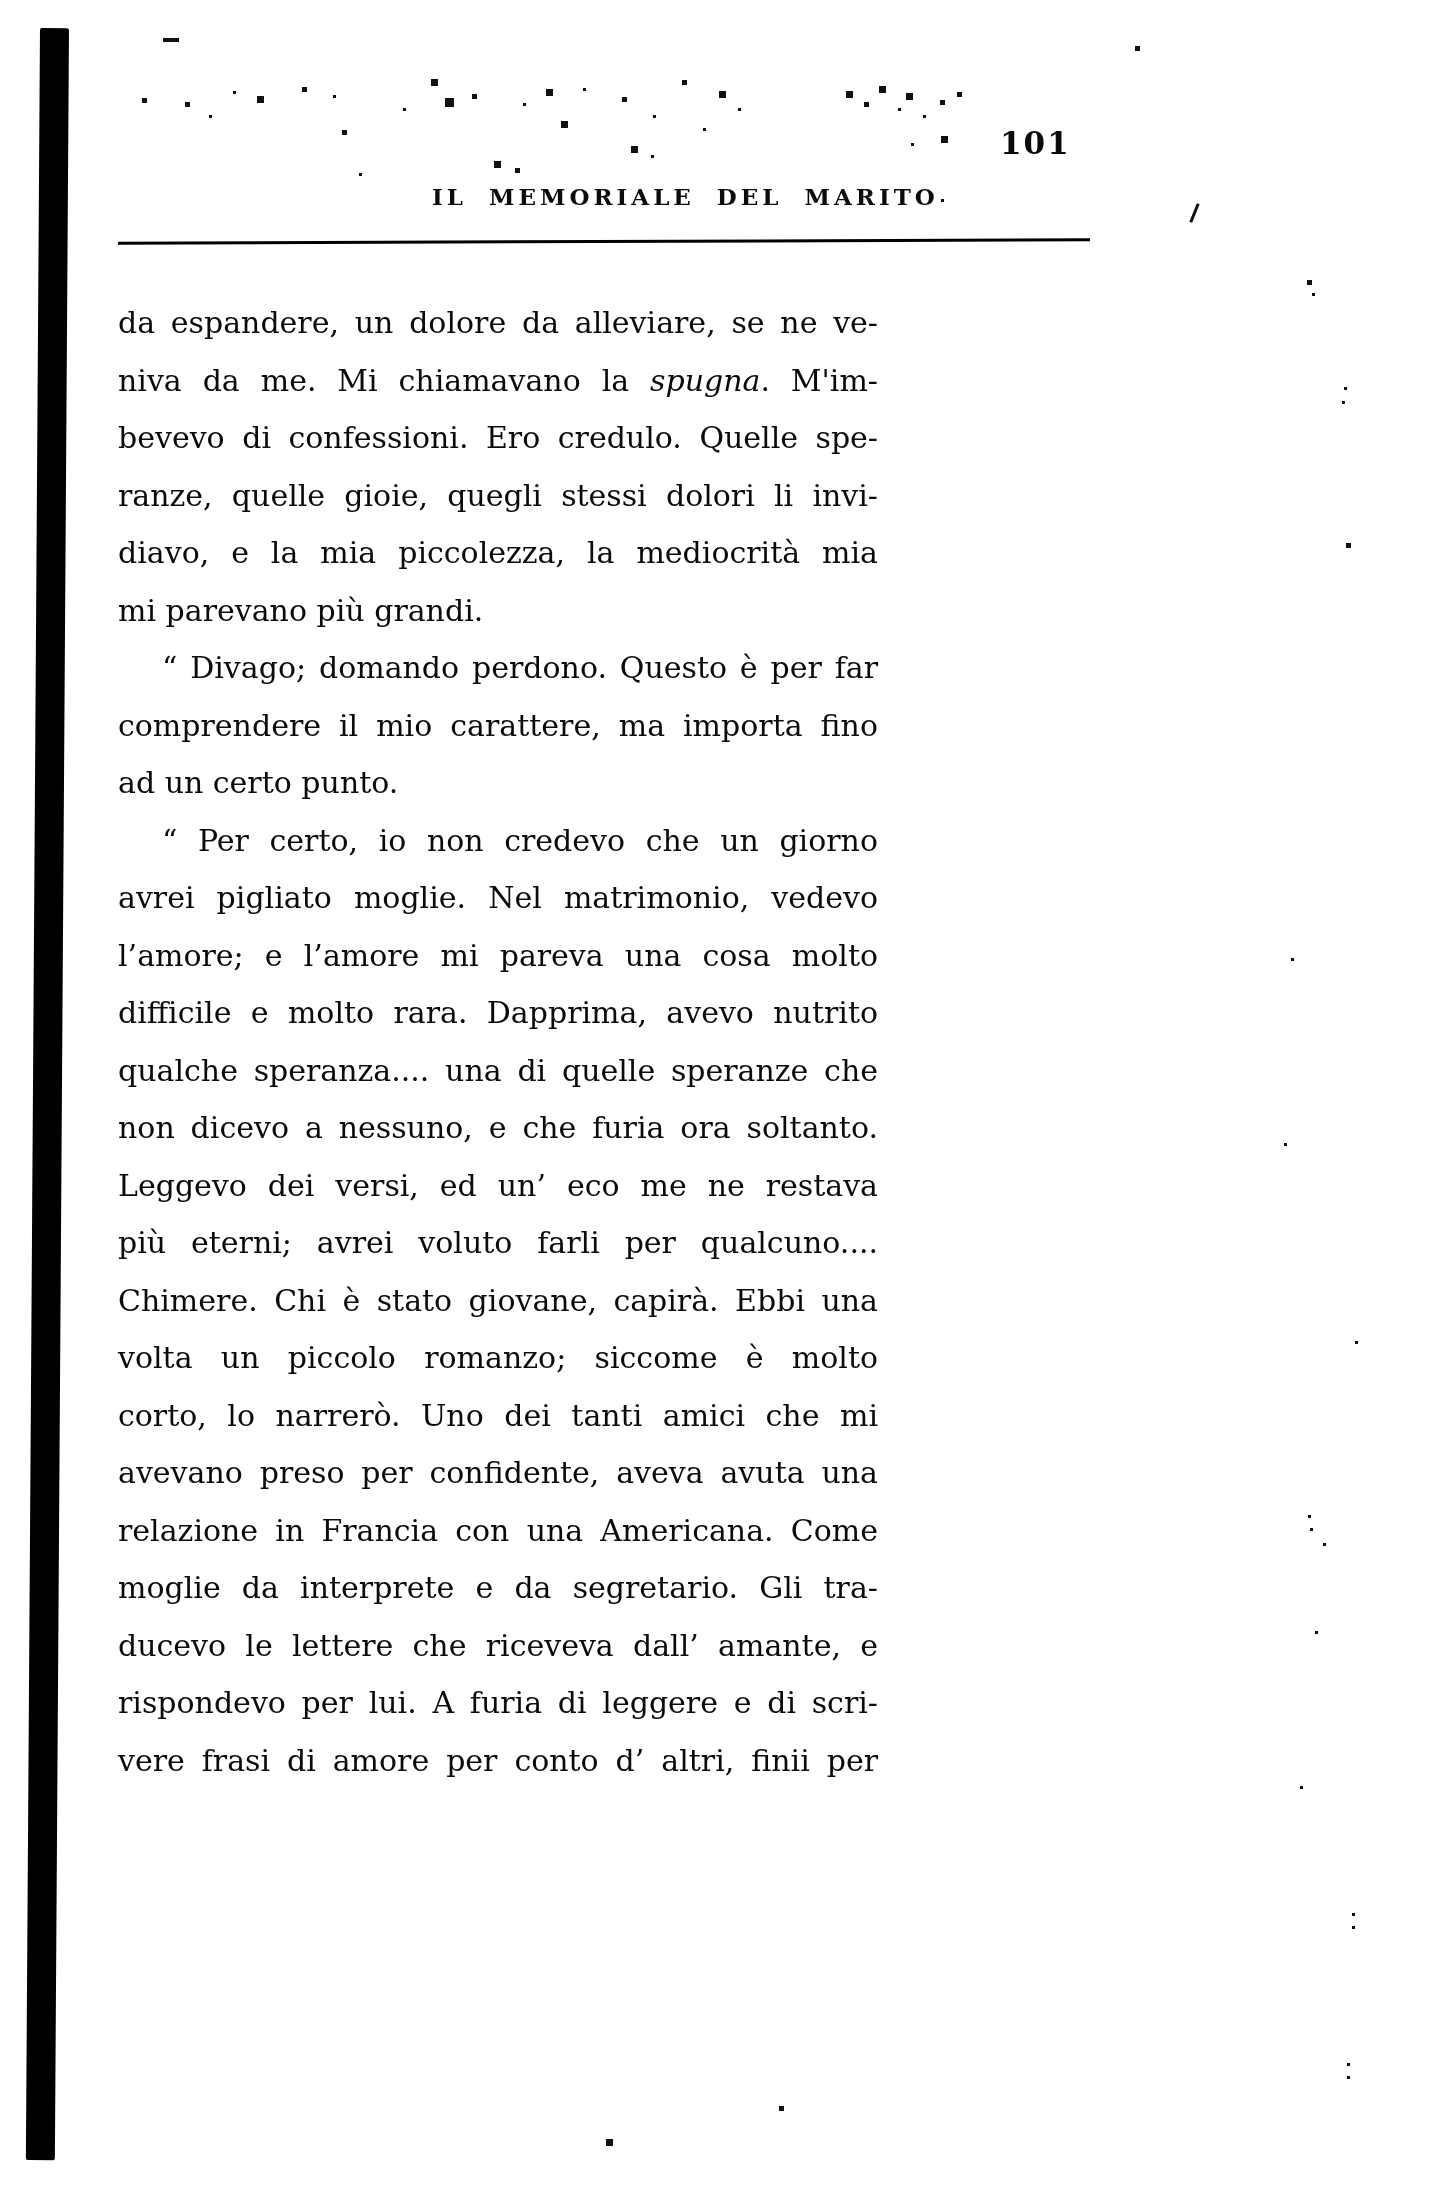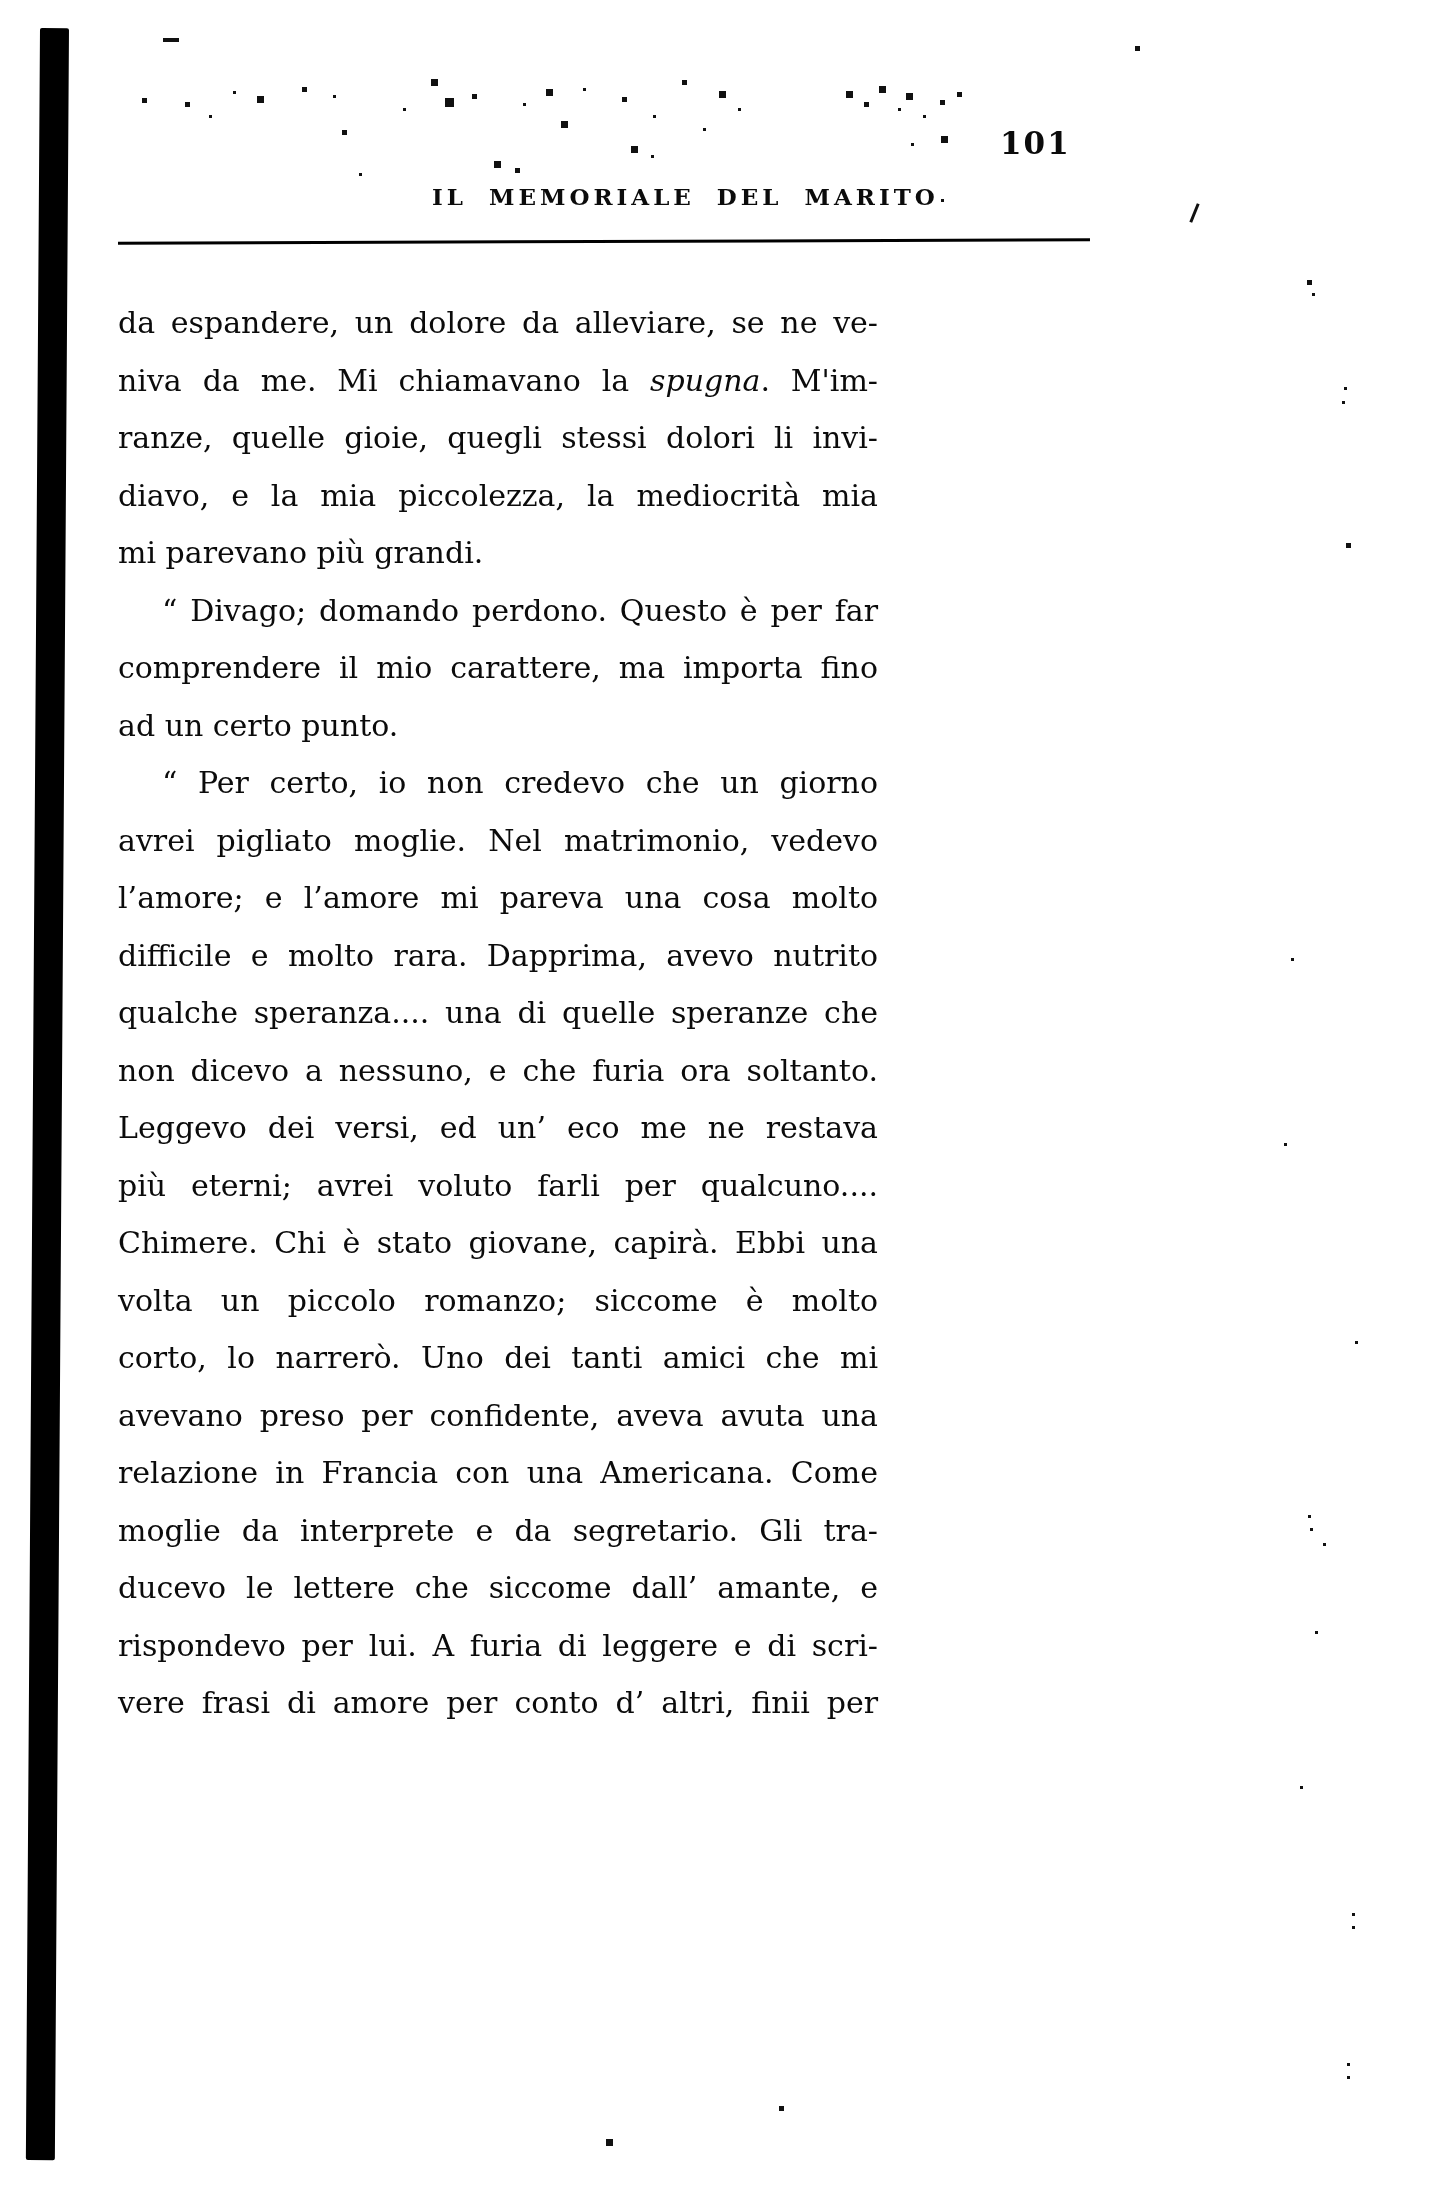--- a/index.html
+++ b/index.html
@@ -108,38 +108,39 @@
   <div class="speck-dash"></div>
   <div class="speck-slant"></div>
 
   <div class="running-head">IL MEMORIALE DEL MARITO</div>
   <div class="page-number">101</div>
   <div class="head-rule"></div>
 
   <div class="text-block">
     <div class="line">da espandere, un dolore da alleviare, se ne ve-</div>
     <div class="line"><span>niva da me. Mi chiamavano la </span><em>spugna</em><span>. M'im-</span></div>
+    <div class="line">bevevo di confessioni. Ero credulo. Quelle spe-</div>
     <div class="line">ranze, quelle gioie, quegli stessi dolori li invi-</div>
     <div class="line">diavo, e la mia piccolezza, la mediocrità mia</div>
     <div class="line short">mi parevano più grandi.</div>
     <div class="line indent">“ Divago; domando perdono. Questo è per far</div>
     <div class="line">comprendere il mio carattere, ma importa fino</div>
     <div class="line short">ad un certo punto.</div>
     <div class="line indent">“ Per certo, io non credevo che un giorno</div>
     <div class="line">avrei pigliato moglie. Nel matrimonio, vedevo</div>
     <div class="line">l’amore; e l’amore mi pareva una cosa molto</div>
     <div class="line">difficile e molto rara. Dapprima, avevo nutrito</div>
     <div class="line">qualche speranza.... una di quelle speranze che</div>
     <div class="line">non dicevo a nessuno, e che furia ora soltanto.</div>
     <div class="line">Leggevo dei versi, ed un’ eco me ne restava</div>
     <div class="line">più eterni; avrei voluto farli per qualcuno....</div>
     <div class="line">Chimere. Chi è stato giovane, capirà. Ebbi una</div>
     <div class="line">volta un piccolo romanzo; siccome è molto</div>
     <div class="line">corto, lo narrerò. Uno dei tanti amici che mi</div>
     <div class="line">avevano preso per confidente, aveva avuta una</div>
     <div class="line">relazione in Francia con una Americana. Come</div>
     <div class="line">moglie da interprete e da segretario. Gli tra-</div>
-    <div class="line">ducevo le lettere che siccome dall’ amante, e</div>
+    <div class="line">ducevo le lettere che riceveva dall’ amante, e</div>
     <div class="line">rispondevo per lui. A furia di leggere e di scri-</div>
     <div class="line">vere frasi di amore per conto d’ altri, finii per</div>
   </div>
 
 </div>
 
 </body></html>

